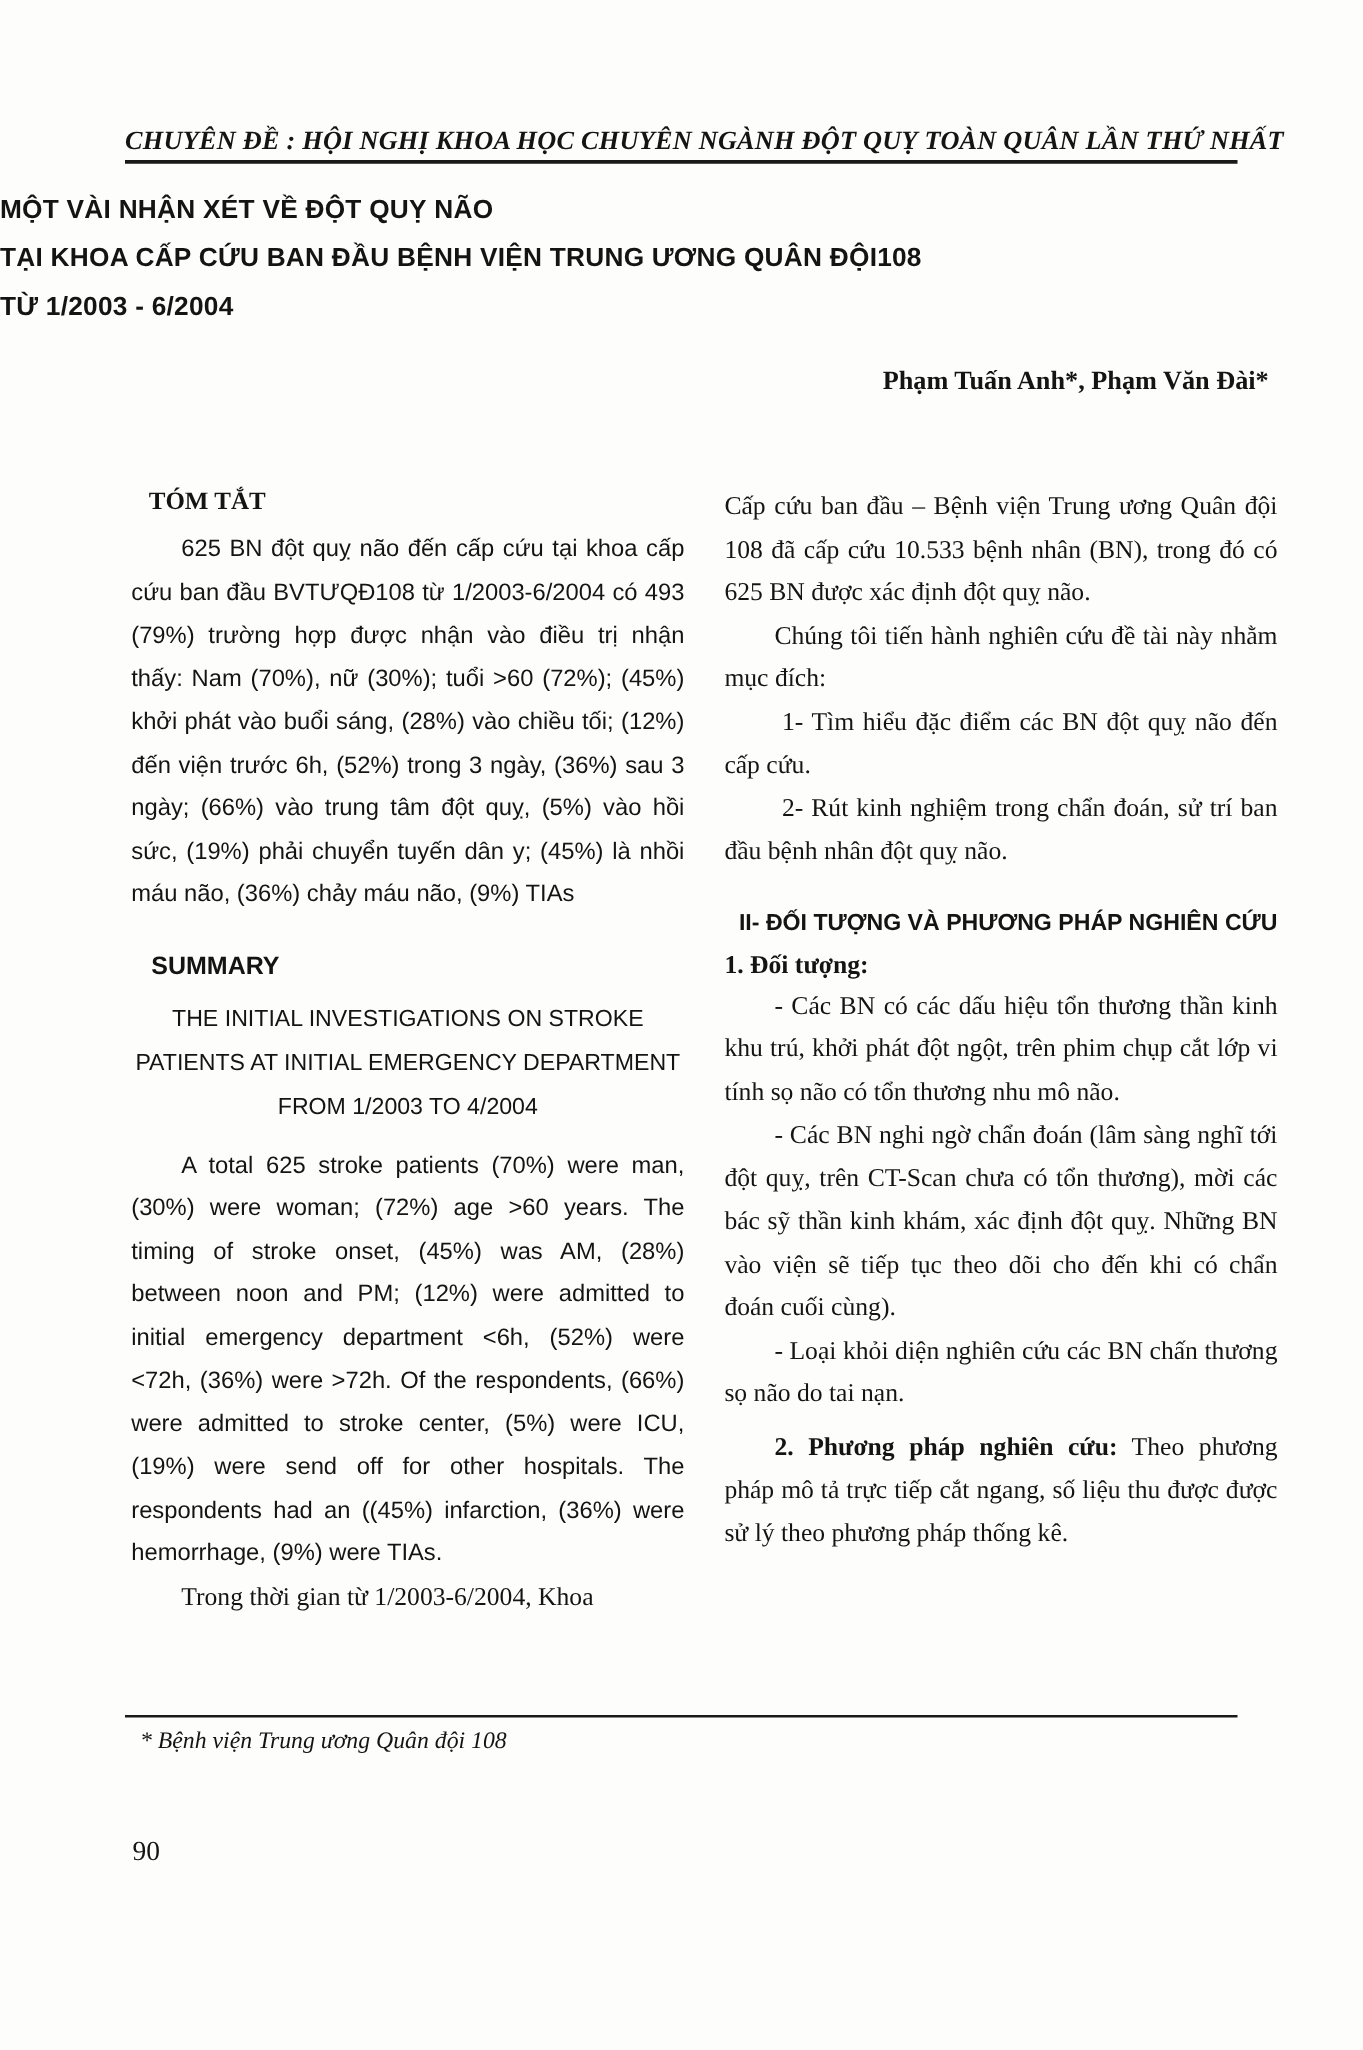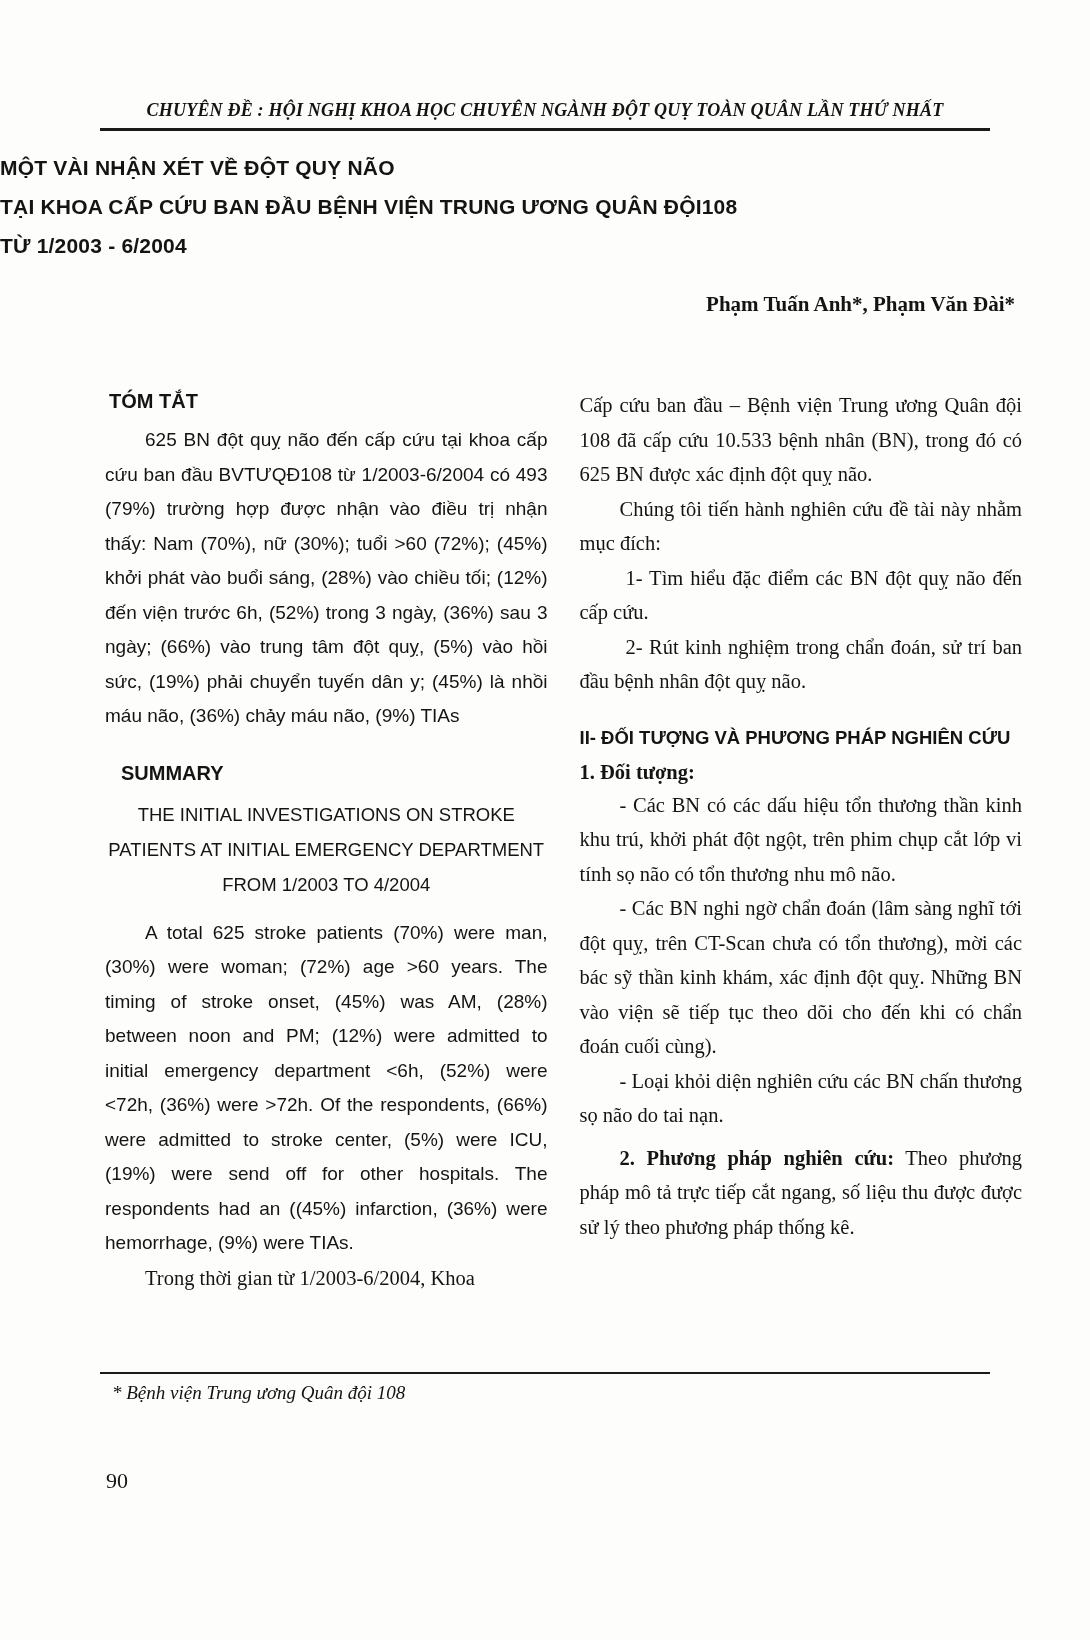--- a/index.html
+++ b/index.html
@@ -10,21 +10,21 @@
     color:#141414;
     overflow:hidden;
     font-family:"Liberation Serif", serif;
   }
   
   .running-head{
     position:absolute;top:100px;left:100px;width:890px;
     text-align:center;
     font-family:"Liberation Serif", serif;
     font-weight:bold;font-style:italic;
-    font-size:18px;letter-spacing:0.2px;
+    font-size:21px;letter-spacing:0.2px;
     white-space:nowrap;
   }
   .head-rule{
     position:absolute;top:128px;left:100px;width:890px;
     border-top:3px solid #1a1a1a;
   }
   
   .title{
     position:absolute;top:148px;left:0;width:1090px;
     text-align:left;
@@ -43,21 +43,21 @@
     position:absolute;top:388px;left:105px;width:917px;
     display:flex;gap:32px;
   }
   .col{flex:1;min-width:0;}
 
   
   .h-sans{
     font-family:"Liberation Sans", sans-serif;
     font-weight:700;font-size:20px;margin:0;
   }
-  .tomtat-head{margin:2px 0 10px 4px;}
+  .tomtat-head{margin:2px 0 10px 14px;font-family:Liberation Serif, serif;}
   .sans-body{
     font-family:"Liberation Sans", sans-serif;
     font-size:19px;line-height:34.5px;
     text-align:justify;margin:0;
   }
   .indent{text-indent:40px;}
   .summary-head{margin:28px 0 12px 16px;}
   .summary-sub{
     font-family:"Liberation Sans", sans-serif;
     font-size:18.5px;line-height:35px;
@@ -68,21 +68,21 @@
     font-family:"Liberation Serif", serif;
     font-size:20.5px;line-height:34.5px;
     text-align:justify;margin:0;
   }
   .indent-num{text-indent:46px;}
 
   
   .sec2-head{
     font-family:"Liberation Sans", sans-serif;
     font-weight:700;font-size:18.5px;
-    margin:28px 0 12px 0;white-space:nowrap;
+    margin:28px 0 12px 0;white-space:nowrap;text-align:right;
   }
   .sub-head{
     font-weight:bold;font-size:20.5px;
     font-family:"Liberation Serif", serif;
     margin:4px 0 4px 0;
   }
   .bold-lead{font-weight:bold;}
   .mt10{margin-top:8px;}
 
   

